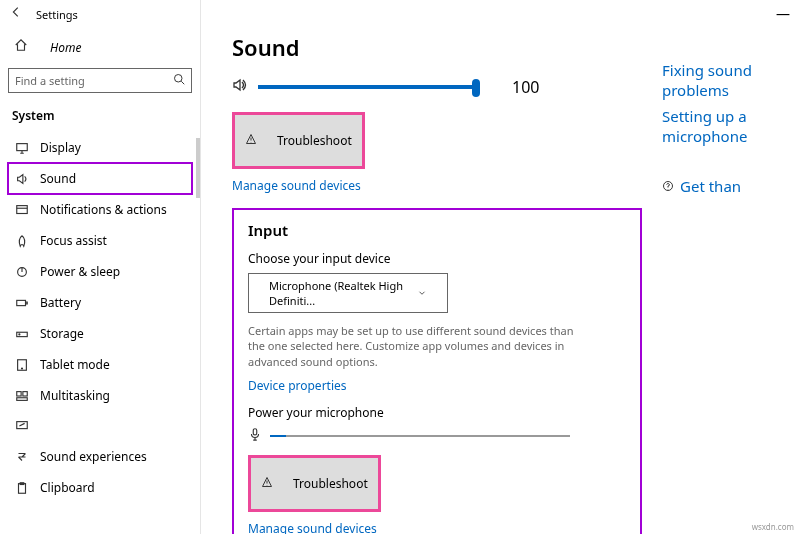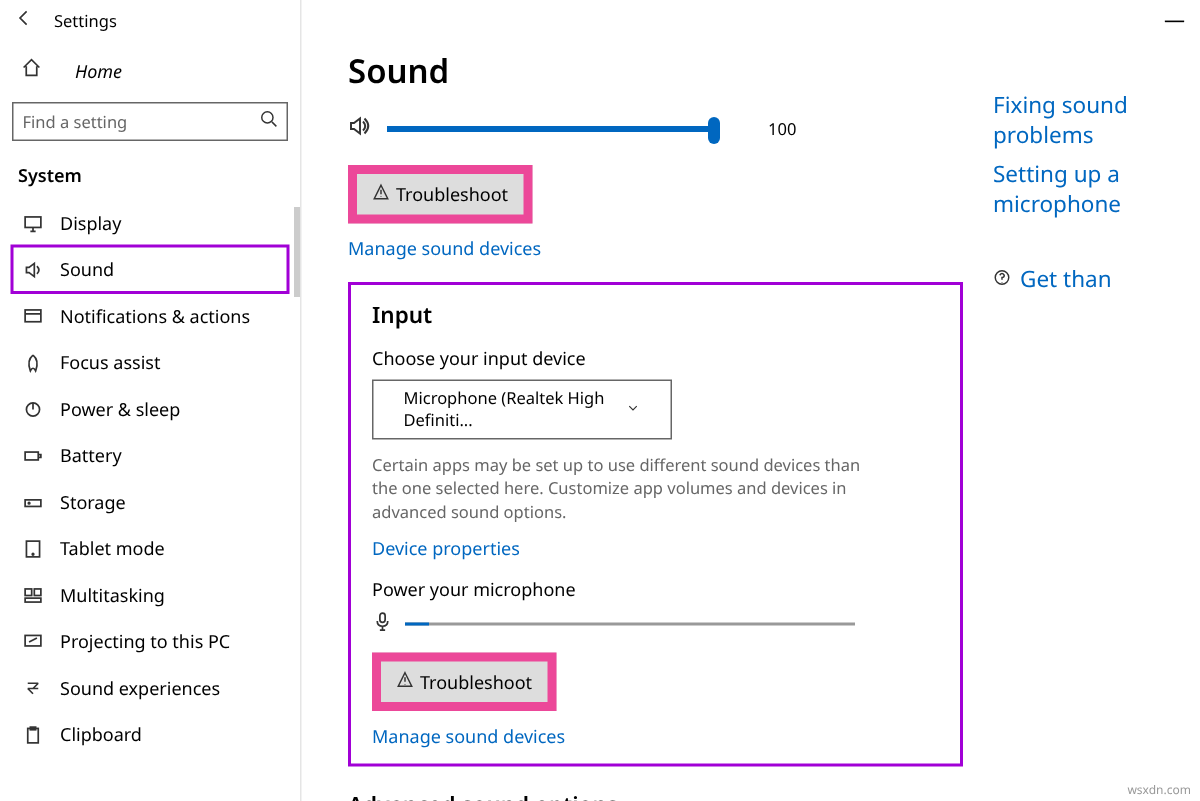--- a/index.html
+++ b/index.html
@@ -17,22 +17,22 @@
   .nav li { display: flex; align-items: center; gap: 10px; padding: 7px 6px; font-size: 12px; cursor: default; }
   .nav li .ic { width: 16px; height: 16px; display: inline-flex; align-items: center; justify-content: center; }
   .nav li.highlighted { outline: 2px solid #a100d6; outline-offset: -1px; }
   .scrollthumb { position: absolute; right: 0; top: 110px; width: 4px; height: 60px; background: #ccc; }
   .sep { position: absolute; left: 200px; top: 0; bottom: 0; width: 1px; background: #e5e5e5; }
   .main { flex: 1; padding: 4px 24px 0 32px; overflow: hidden; }
   .main h1 { font-weight: 600; font-size: 22px; margin-bottom: 14px; }
   .vol-row { display: flex; align-items: center; gap: 10px; margin-bottom: 14px; }
   .slider { position: relative; width: 218px; height: 4px; background: #0067c0; }
   .slider .thumb { position: absolute; right: -4px; top: -6px; width: 8px; height: 18px; border-radius: 4px; background: #0067c0; }
-  .vol-num { font-size: 11px; margin-left: 26px; }
-  .btn { display: inline-flex; align-items: center; gap: 4px; border: 6px solid #ec4899; background: #ddd; padding: 5px 10px; font-size: 12px; }
+  .vol-num { font-size: 16px; margin-left: 26px; }
+  .btn { display: inline-flex; align-items: center; gap: 20px; border: 3px solid #ec4899; background: #ddd; padding: 17px 10px; font-size: 12px; }
   .link { color: #0067c0; font-size: 12px; display: inline-block; margin-top: 8px; }
   .right-rail { position: absolute; right: 18px; top: 60px; width: 120px; font-size: 15px; }
   .right-rail a { color: #0067c0; display: block; margin-bottom: 6px; }
   .right-rail .gh { display: flex; align-items: center; gap: 6px; color: #0067c0; margin-top: 30px; }
   .input-section { border: 2px solid #a100d6; padding: 10px 14px 10px; margin-top: 14px; width: 410px; }
   .input-section h2 { font-weight: 600; font-size: 15px; margin-bottom: 10px; }
   .label { font-size: 12px; margin-bottom: 6px; }
   .dropdown { display: flex; align-items: center; justify-content: space-between; border: 1px solid #666; padding: 4px 20px; width: 200px; font-size: 11px; }
   .note { font-size: 11px; color: #666; margin-top: 10px; line-height: 1.4; width: 340px; }
   .mic-row { display: flex; align-items: center; gap: 8px; margin-top: 4px; }
@@ -157,21 +157,20 @@
           </span>
         <span>Multitasking</span>
       </li>
       <li>
         <span class="ic">
             <svg width="14" height="14" viewBox="0 0 16 16">
               <rect x="2" y="3" width="12" height="8"></rect>
               <path d="M5 8 L11 5"></path>
             </svg>
           </span>
-        <span>Projecting to this PC</span>
       </li>
       <li>
         <span class="ic">
             <svg width="14" height="14" viewBox="0 0 16 16">
               <path d="M4 4 H12 M4 8 H12 M12 4 L8 8 M4 8 L8 12"></path>
             </svg>
           </span>
         <span>Sound experiences</span>
       </li>
       <li>

